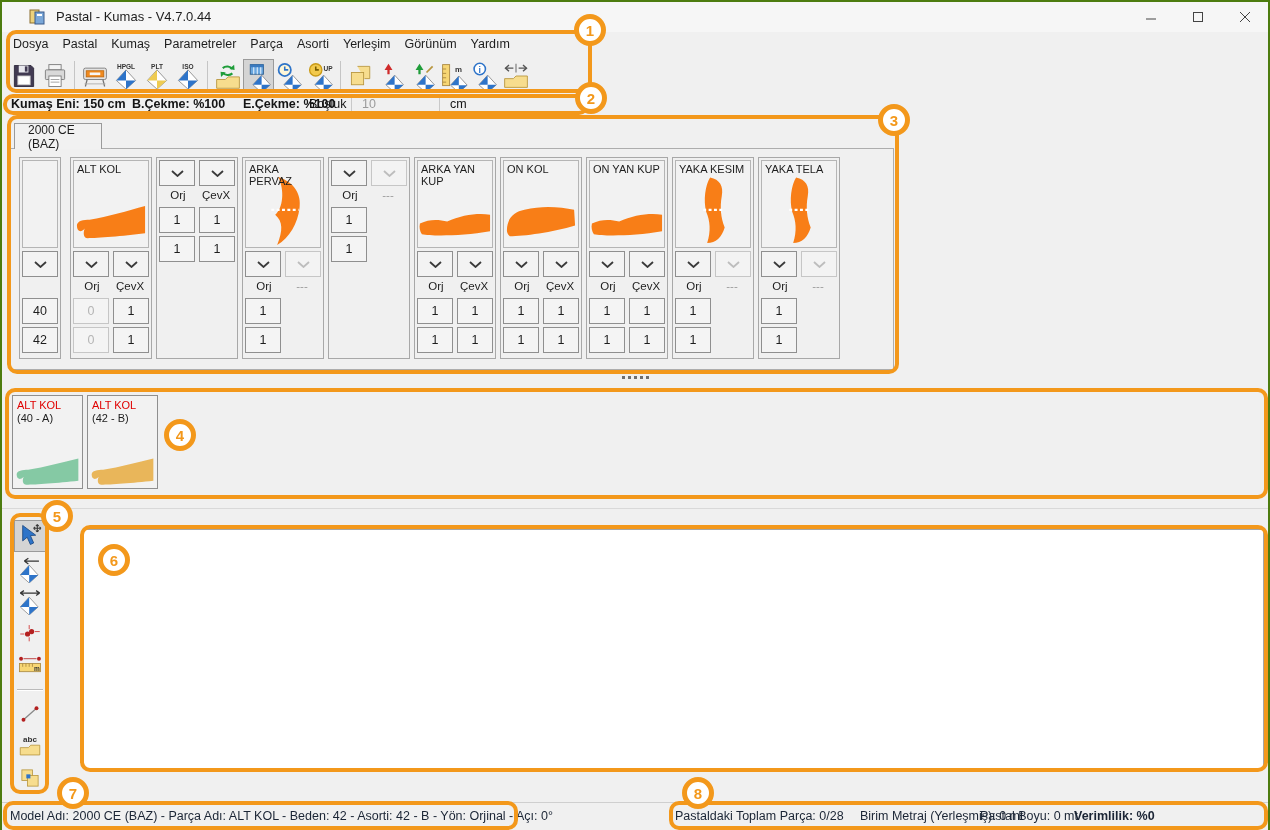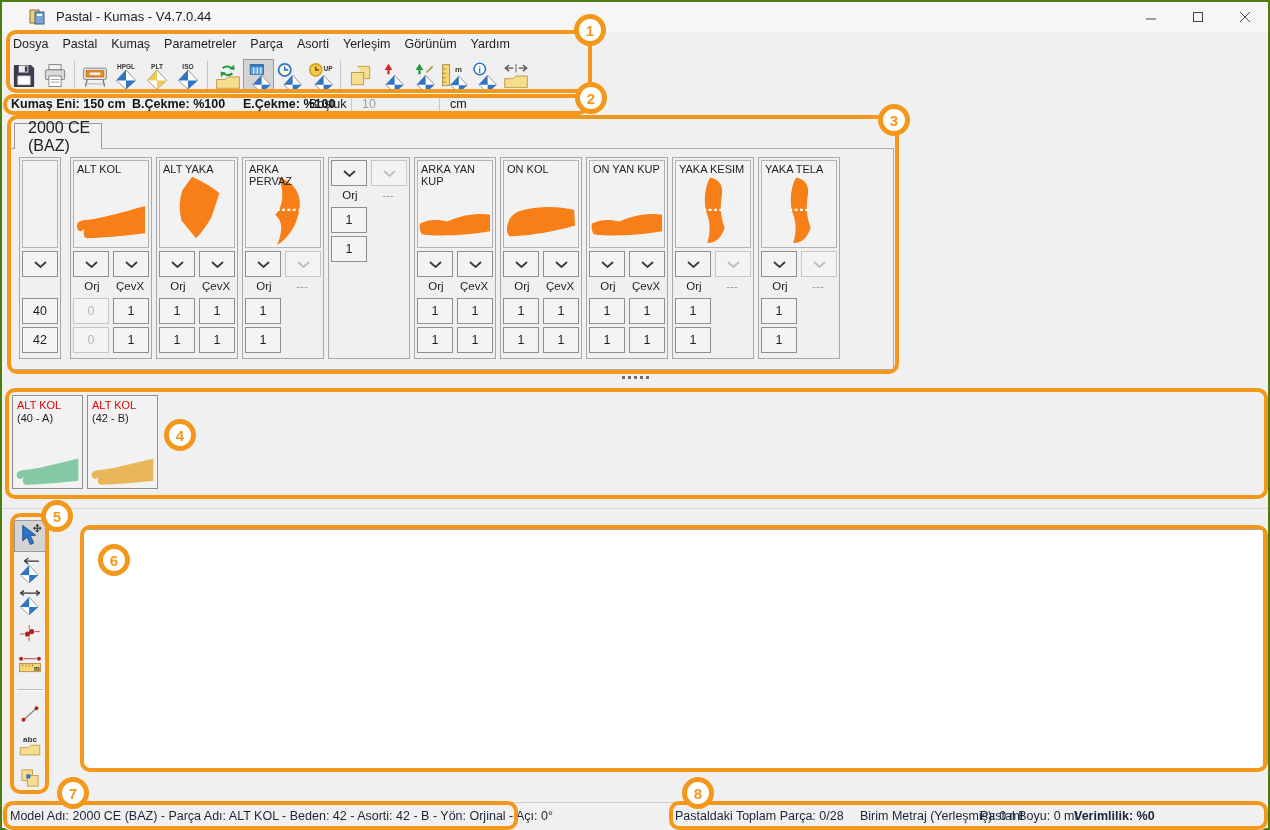--- a/index.html
+++ b/index.html
@@ -26,21 +26,21 @@
 
   
   .infobar { position:absolute; left:0; top:93px; width:100%; height:20px; font-size:12.5px; color:#141414; }
   .ib { position:absolute; top:2px; white-space:nowrap; }
   .ib.b { font-weight:bold; }
   .ib-sep { position:absolute; top:1px; width:1px; height:17px; background:#c9c9c9; }
   .ib-val { color:#9b9b9b; }
 
   
   .pieces-area { position:absolute; left:0; top:113px; width:100%; height:260px; }
-  .tab { position:absolute; left:12px; top:8px; width:88px; height:26px; background:#f1f1f1; border:1px solid #9a9a9a; border-bottom:none; z-index:2; display:flex; align-items:center; justify-content:center; font-size:16px; color:#1d1d1d;padding-left:13px; }
+  .tab { position:absolute; left:12px; top:8px; width:88px; height:26px; background:#f1f1f1; border:1px solid #9a9a9a; border-bottom:none; z-index:2; display:flex; align-items:center; justify-content:center; font-size:12px; color:#1d1d1d;padding-left:13px; }
   .panel-box { position:absolute; left:8px; top:33px; width:884px; height:222px; border:1px solid #adadad; background:#f0f0f0; }
   .size-col, .piece-card { position:absolute; top:42px; height:202px; border:1px solid #a8a8a8; background:#f0f0f0; padding:2px; display:flex; flex-direction:column; gap:3px; }
   .size-col { left:17px; width:42px; }
   .piece-card { width:82px; }
   .piece-img { height:88px; border:1px solid #b5b5b5; background:#f2f2f2; position:relative; overflow:hidden; }
   .piece-img svg { position:absolute; inset:0; width:100%; height:100%; }
   .piece-name { position:absolute; top:2px; left:3px; right:2px; font-size:11px; line-height:1.1; color:#1d1d1d; z-index:1; }
   .dd-row, .val-row { display:flex; gap:4px; height:26px; flex:none; }
   .dd { flex:1; border:1px solid #8f8f8f; background:#f3f3f3; display:flex; align-items:center; justify-content:center; color:#3a3a3a; }
   .dd.dis { border-color:#c6c6c6; color:#bdbdbd; }
@@ -69,21 +69,21 @@
   .palette { position:absolute; left:11px; top:518px; width:34px; display:flex; flex-direction:column; align-items:center; }
   .tool { width:32px; height:28px; margin-bottom:4px; display:flex; align-items:center; justify-content:center; border:1px solid transparent; }
   .tool svg { width:26px; height:26px; display:block; }
   .tool.selected { background:#d4d4d4; border:1px solid #9a9a9a; height:32px; }
   .tool-sep { width:26px; height:2px; border-top:1px solid #bbb; border-bottom:1px solid #fff; margin:5px 0 9px; }
 
   
   .canvas { position:absolute; left:81px; top:527px; width:1181px; height:240px; background:#fff; border:1px solid #a5a5a5; border-left:1px solid #cf2b2b; }
 
   
-  .statusbar { position:absolute; left:0; top:800px; width:100%; height:28px; background:#f0f0f0; border-top:1px solid #cfcfcf; font-size:12.5px; color:#1b2535;border-radius:8px; }
+  .statusbar { position:absolute; left:0; top:800px; width:100%; height:28px; background:#f0f0f0; border-top:1px solid #cfcfcf; font-size:12.5px; color:#1b2535; }
   .sb-left { position:absolute; left:8px; top:6px; white-space:nowrap; }
   .sb-item { position:absolute; top:6px; white-space:nowrap; }
   .sb-item.b { font-weight:bold; }
 
   
   .ann-rect { position:absolute; border:4px solid #F3981B; border-radius:10px; pointer-events:none; z-index:8; }
   .ann-circle { position:absolute; width:32px; height:32px; border-radius:50%; background:#fff; border:5px solid #F3981B; color:#F3981B; font-weight:bold; font-size:15px; display:flex; align-items:center; justify-content:center; pointer-events:none; z-index:9; }
   #annr1{left:4px;top:28px;width:586px;height:63px;} #annc1{left:572px;top:12px;}
   #annr2{left:1px;top:92px;width:586px;height:21px;} #annc2{left:573px;top:80px;}
   #annr3{left:5px;top:113px;width:892px;height:259px;} #annc3{left:876px;top:102px;}
@@ -380,26 +380,20 @@
           <div class="val-row">
             <div class="cell dis">0</div>
             <div class="cell">1</div>
           </div>
           <div class="val-row">
             <div class="cell dis">0</div>
             <div class="cell">1</div>
           </div>
         </div>
         <div class="piece-card" style="left: 154px;">
-          <div class="piece-img">
-            <span class="piece-name">ALT YAKA</span>
-            <svg viewBox="0 0 76 88" preserveAspectRatio="none">
-              <path d="M33 16 Q54 26 61 33 L53 57 Q46 70 37 79 L22 61 Q18 44 23 30 Z" fill="#F87E17"></path>
-            </svg>
-          </div>
           <div class="dd-row">
             <div class="dd">
               <svg width="13" height="7" viewBox="0 0 13 7">
                 <path d="M1 1 L6.5 6 L12 1" fill="none" stroke="currentColor" stroke-width="1.8"></path>
               </svg>
             </div>
             <div class="dd">
               <svg width="13" height="7" viewBox="0 0 13 7">
                 <path d="M1 1 L6.5 6 L12 1" fill="none" stroke="currentColor" stroke-width="1.8"></path>
               </svg>

